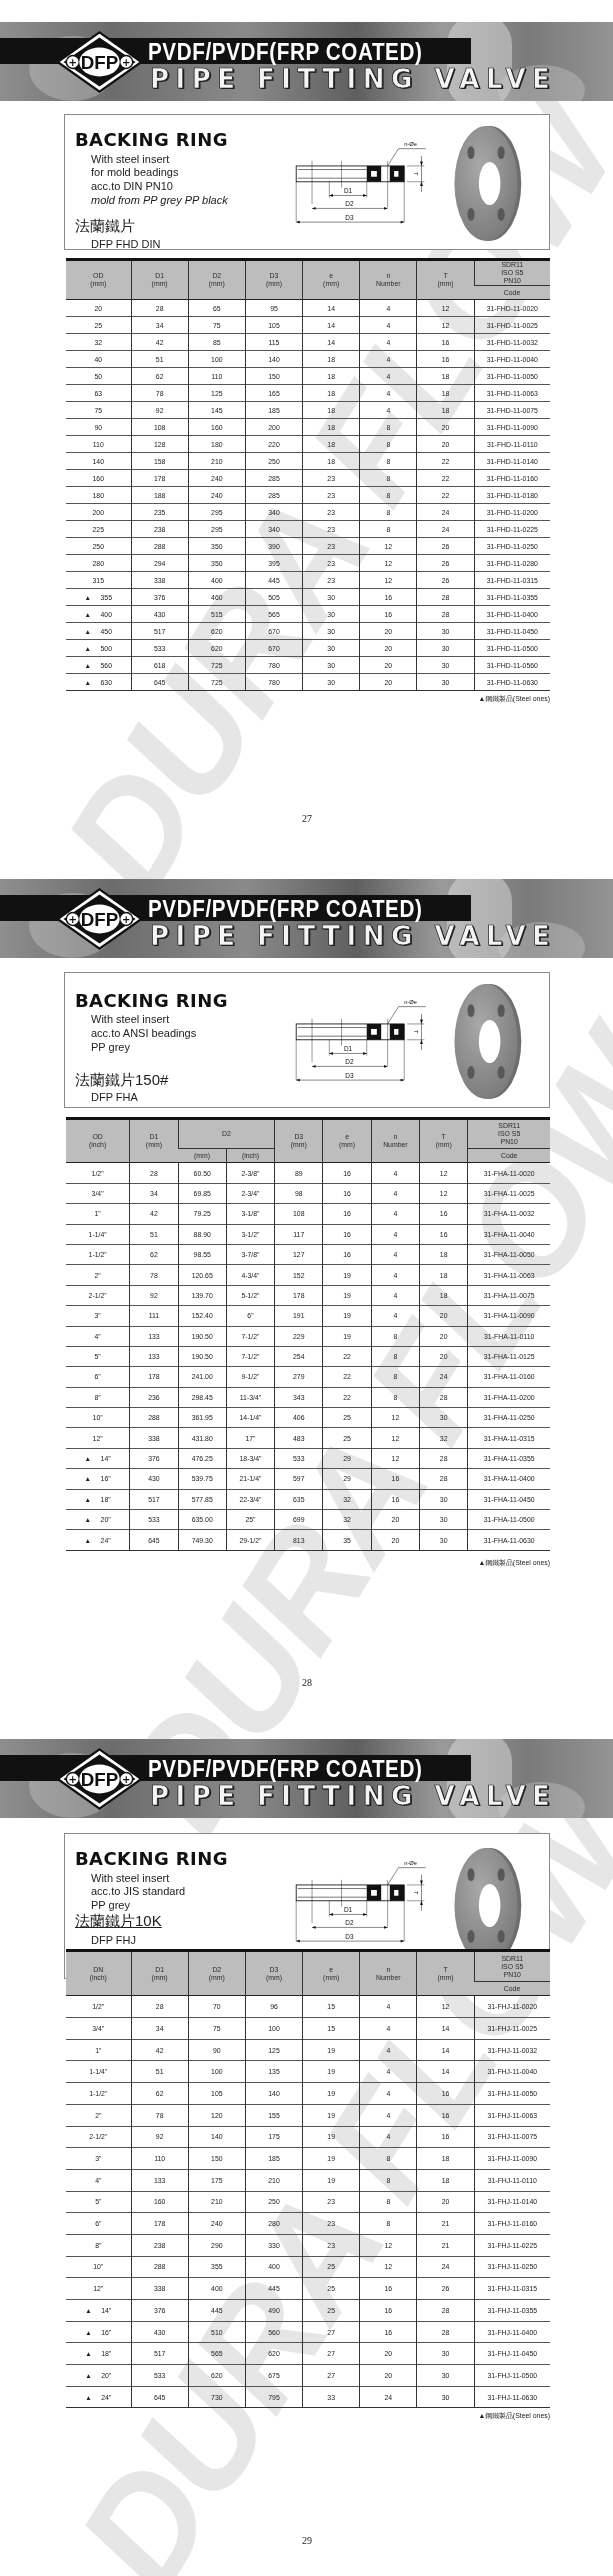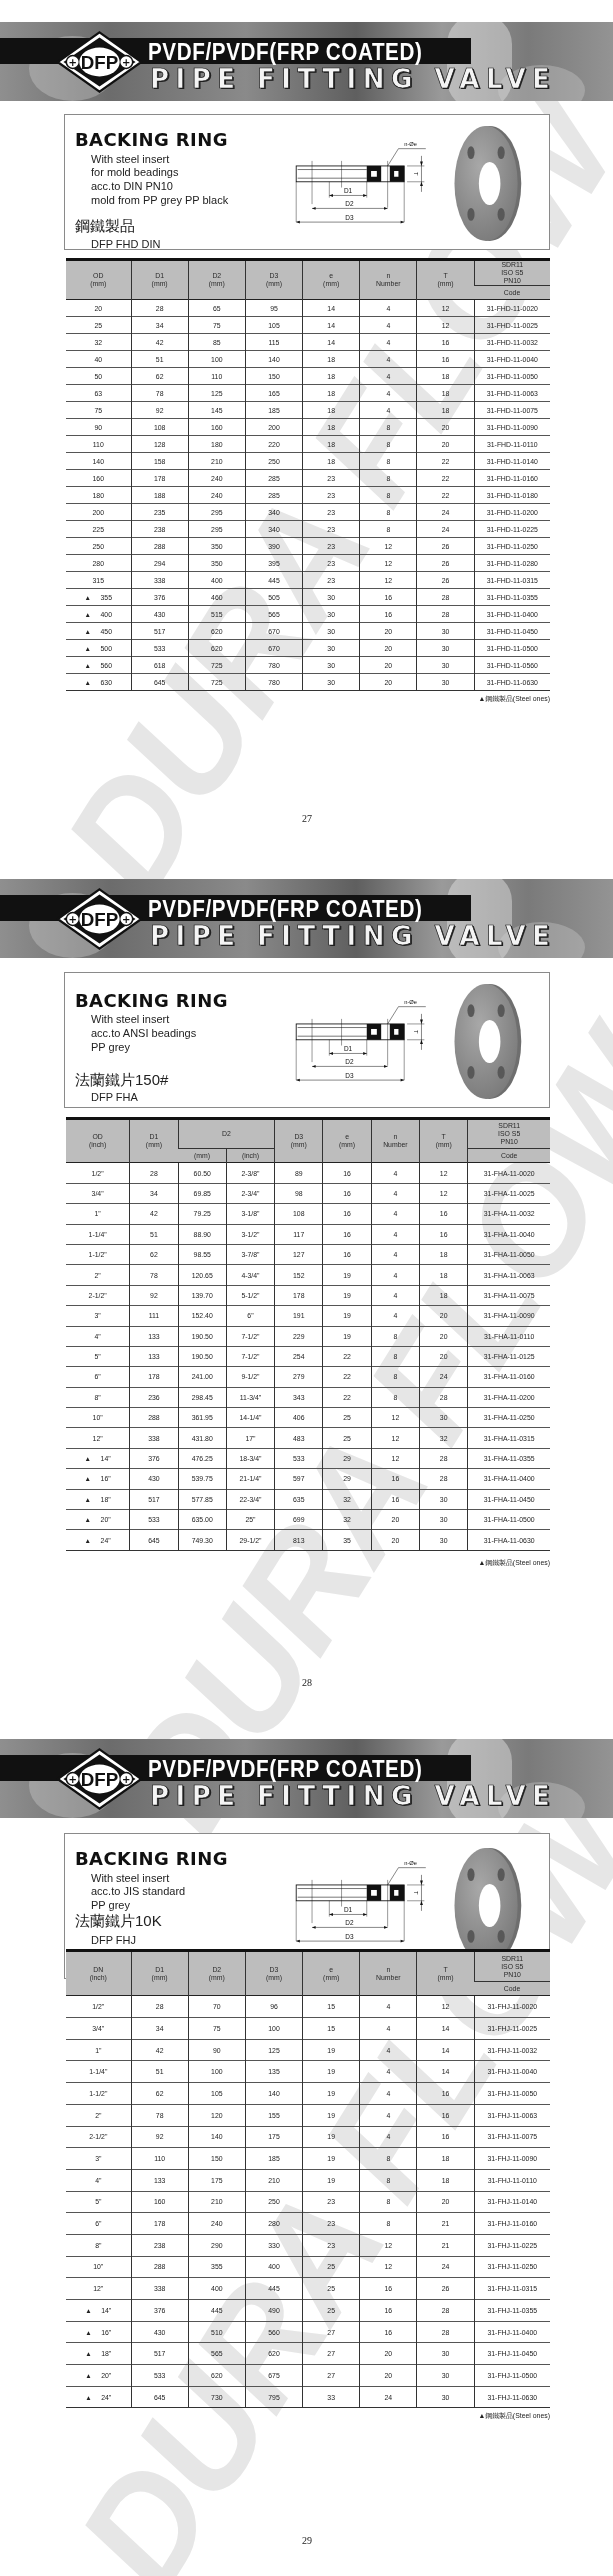--- a/index.html
+++ b/index.html
@@ -70,22 +70,22 @@
       <text class="logo-text" x="60" y="53" text-anchor="middle" font-family="Liberation Sans, sans-serif" font-weight="bold" font-size="26" fill="#111">DFP</text>
     </svg>
     <div class="title1">PVDF/PVDF(FRP COATED)</div>
     <div class="title2">PIPE FITTING VALVE</div>
   </div>
       <div class="prod-box" style="top: 114px; height: 136px;">
         <div class="prod-title" style="top: 14.4px;">BACKING RING</div>
         <div class="prod-line" style="top: 38px;">With steel insert</div>
         <div class="prod-line" style="top: 51px;">for mold beadings</div>
         <div class="prod-line" style="top: 65px;">acc.to DIN PN10</div>
-        <div class="prod-line" style="top: 79px;">mold from PP grey PP black</div>
-        <div class="prod-cn" style="top: 102px;">鋼鐵製品</div>
+        <div class="prod-line" style="top: 79px; font-style: italic;">mold from PP grey PP black</div>
+        <div class="prod-cn" style="top: 102px;">法蘭鐵片</div>
         <div class="prod-line" style="top: 123px;">DFP FHD DIN</div>
         <div class="diagram" style="left: 224px; top: 5.8px;"><svg width="144" height="123" viewBox="0 0 200 170">
             <rect x="10" y="62" width="150" height="22" fill="#fff" stroke="#111" stroke-width="1.2"></rect>
             <line x1="12" y1="67" x2="108" y2="67" stroke="#111" stroke-width="0.8"></line>
             <line x1="12" y1="79" x2="108" y2="79" stroke="#111" stroke-width="0.8"></line>
             <rect x="108" y="62" width="20" height="22" fill="#111"></rect>
             <rect x="114" y="69" width="8" height="8" fill="#fff"></rect>
             <rect x="140" y="62" width="20" height="22" fill="#111"></rect>
             <rect x="146" y="69" width="6" height="8" fill="#fff"></rect>
             <line x1="32" y1="55" x2="32" y2="115" stroke="#111" stroke-width="0.6"></line>
@@ -752,21 +752,21 @@
       <text class="logo-text" x="60" y="53" text-anchor="middle" font-family="Liberation Sans, sans-serif" font-weight="bold" font-size="26" fill="#111">DFP</text>
     </svg>
     <div class="title1">PVDF/PVDF(FRP COATED)</div>
     <div class="title2">PIPE FITTING VALVE</div>
   </div>
       <div class="prod-box" style="top: 1833px; height: 146px;">
         <div class="prod-title" style="top: 14.4px;">BACKING RING</div>
         <div class="prod-line" style="top: 38px;">With steel insert</div>
         <div class="prod-line" style="top: 51px;">acc.to JIS standard</div>
         <div class="prod-line" style="top: 65px;">PP grey</div>
-        <div class="prod-cn" style="top: 78px;">法蘭鐵片10K</div>
+        <div class="prod-cn" style="top: 78px; text-decoration: underline;">法蘭鐵片10K</div>
         <div class="prod-line" style="top: 100px;">DFP FHJ</div>
         <div class="diagram" style="left: 224px; top: 5.8px;"><svg width="144" height="123" viewBox="0 0 200 170">
             <rect x="10" y="62" width="150" height="22" fill="#fff" stroke="#111" stroke-width="1.2"></rect>
             <line x1="12" y1="67" x2="108" y2="67" stroke="#111" stroke-width="0.8"></line>
             <line x1="12" y1="79" x2="108" y2="79" stroke="#111" stroke-width="0.8"></line>
             <rect x="108" y="62" width="20" height="22" fill="#111"></rect>
             <rect x="114" y="69" width="8" height="8" fill="#fff"></rect>
             <rect x="140" y="62" width="20" height="22" fill="#111"></rect>
             <rect x="146" y="69" width="6" height="8" fill="#fff"></rect>
             <line x1="32" y1="55" x2="32" y2="115" stroke="#111" stroke-width="0.6"></line>

